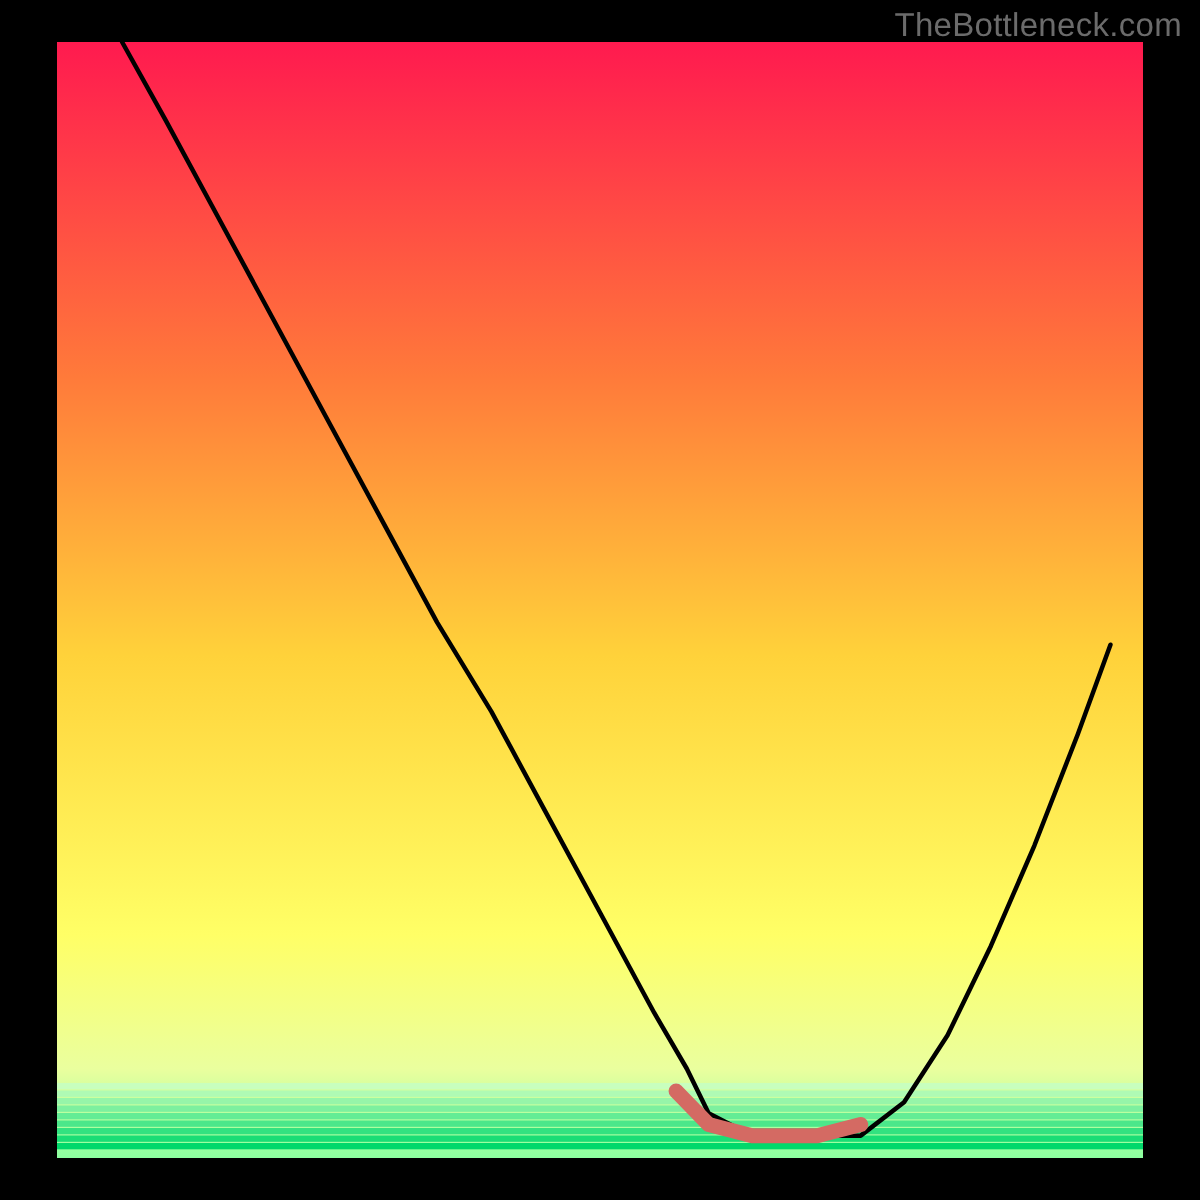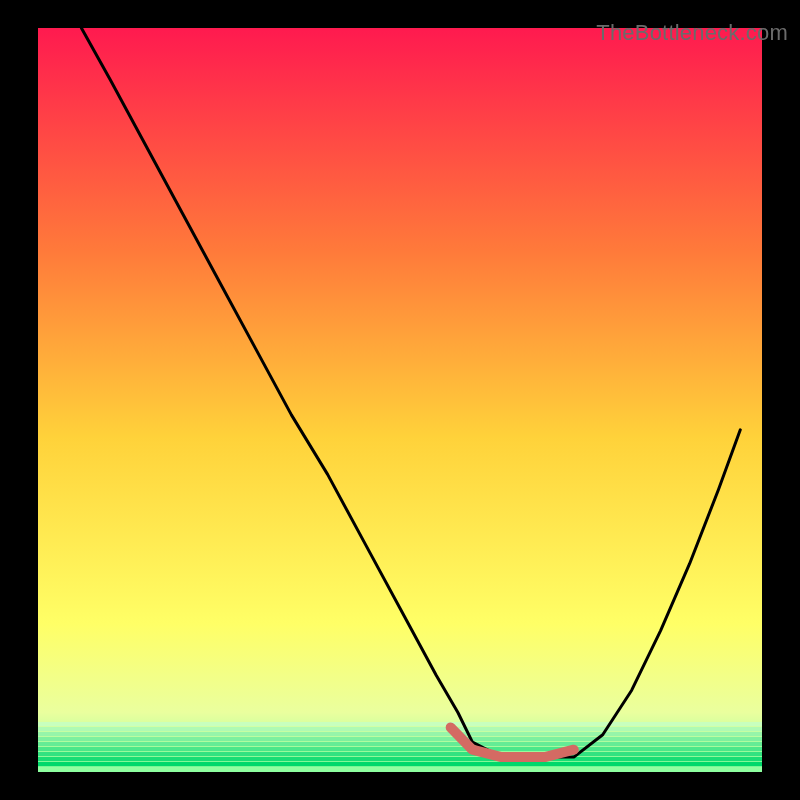--- a/index.html
+++ b/index.html
@@ -19,21 +19,20 @@
   }
   .watermark {
     position: absolute;
     top: 4px;
     right: 12px;
     font-family: Arial, Helvetica, sans-serif;
     font-size: 22px;
     font-weight: 500;
     color: #6b6b6b;
     letter-spacing: 0.2px;
-    margin-top: 16px;
   }
   svg {
     position: absolute;
     left: 0;
     top: 0;
   }
 </style>
 </head>
 <body>
 

